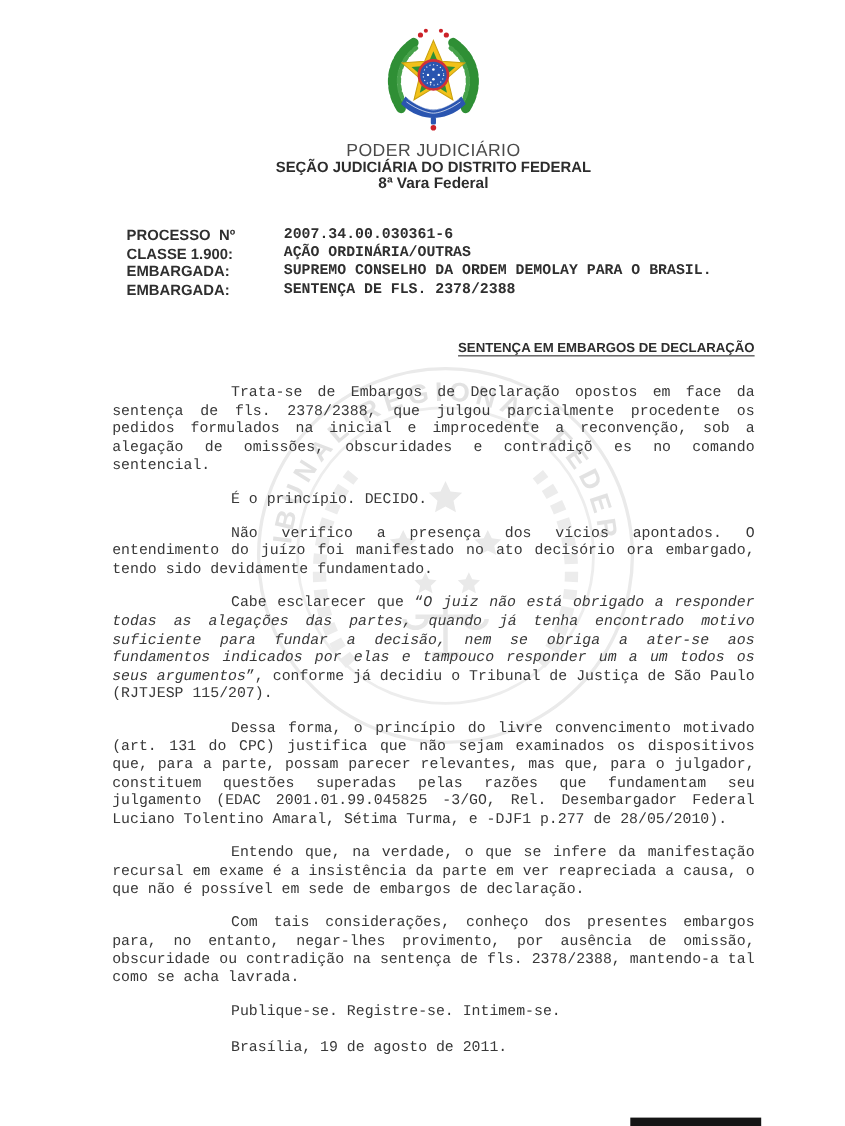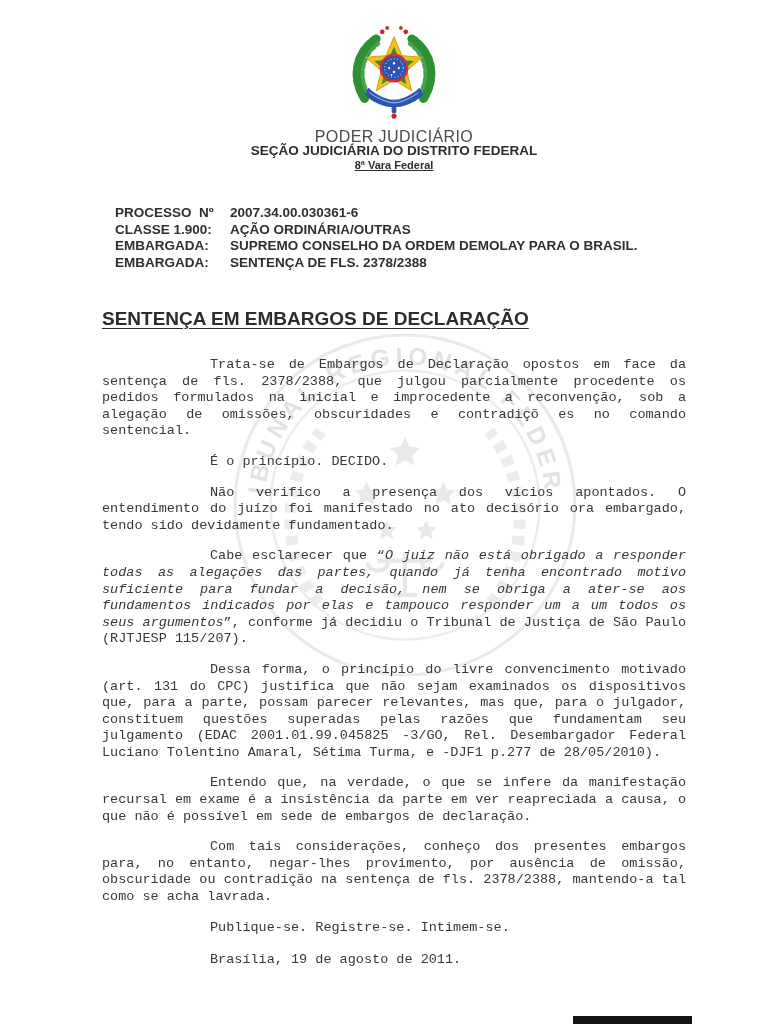--- a/index.html
+++ b/index.html
@@ -22,29 +22,29 @@
   .header{ text-align:center; margin-top:22px;}
   .emblem{ display:inline-block; width:98px;height:102px;}
   .hdr-small{
     font-size:16px;line-height:13px;color:#4a4a4a;letter-spacing:.4px;
     margin-top:2px;
   }
   .hdr-bold{
     font-size:13.5px;line-height:15px;font-weight:bold;color:#2d2d2d;
   }
   .hdr-sub{
-    font-size:11px;line-height:15px;font-weight:bold;color:#2d2d2d;text-decoration:underline;
+    font-size:14px;line-height:15px;font-weight:bold;color:#2d2d2d;
   }
   .case-info{ margin-top:32px; margin-left:13px; }
-  .case-row{ display:flex; font-weight:bold; font-size:13.5px; line-height:16.5px; color:#2f2f2f;}
+  .case-row{ display:flex; font-weight:bold; font-size:13.5px; line-height:16.5px; color:#2f2f2f;gap:28px;}
   .case-label{ width:115px; flex:0 0 115px; white-space:pre;}
-  .case-value{ flex:1;}
+  .case-value{ flex:1;font-family:Liberation Mono, monospace;}
   .doc-title{
-    margin-top:37px; text-align:left;
-    font-size:19px; font-weight:bold; color:#2d2d2d;
+    margin-top:37px; text-align:right;
+    font-size:12px; font-weight:bold; color:#2d2d2d;
     text-decoration:underline; text-underline-offset:3px;
   }
   .body-text{ margin-top:27px; }
   .body-text p{
     margin:0 0 14px 0;
     font-size:13.5px; line-height:16.6px;
     text-align:justify; text-indent:108px;
     color:#383838;
     font-family:Liberation Mono, monospace;
   }

